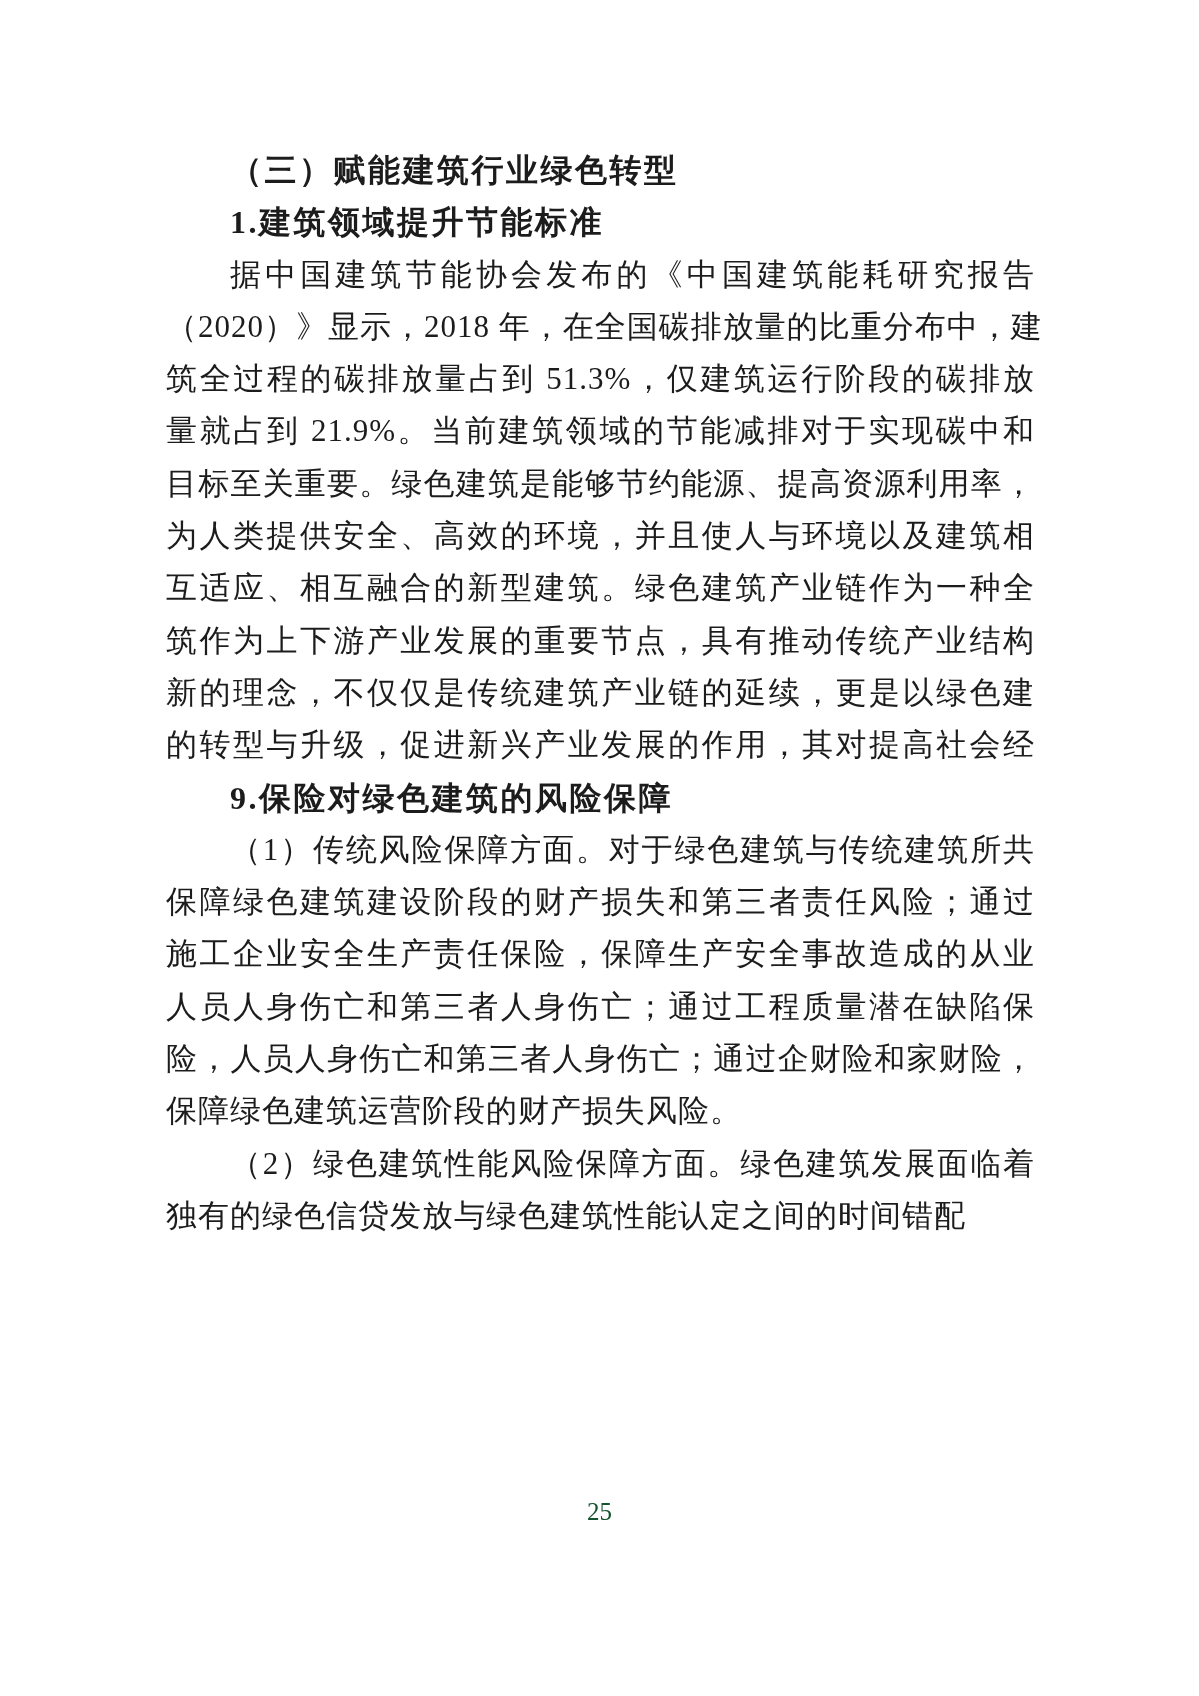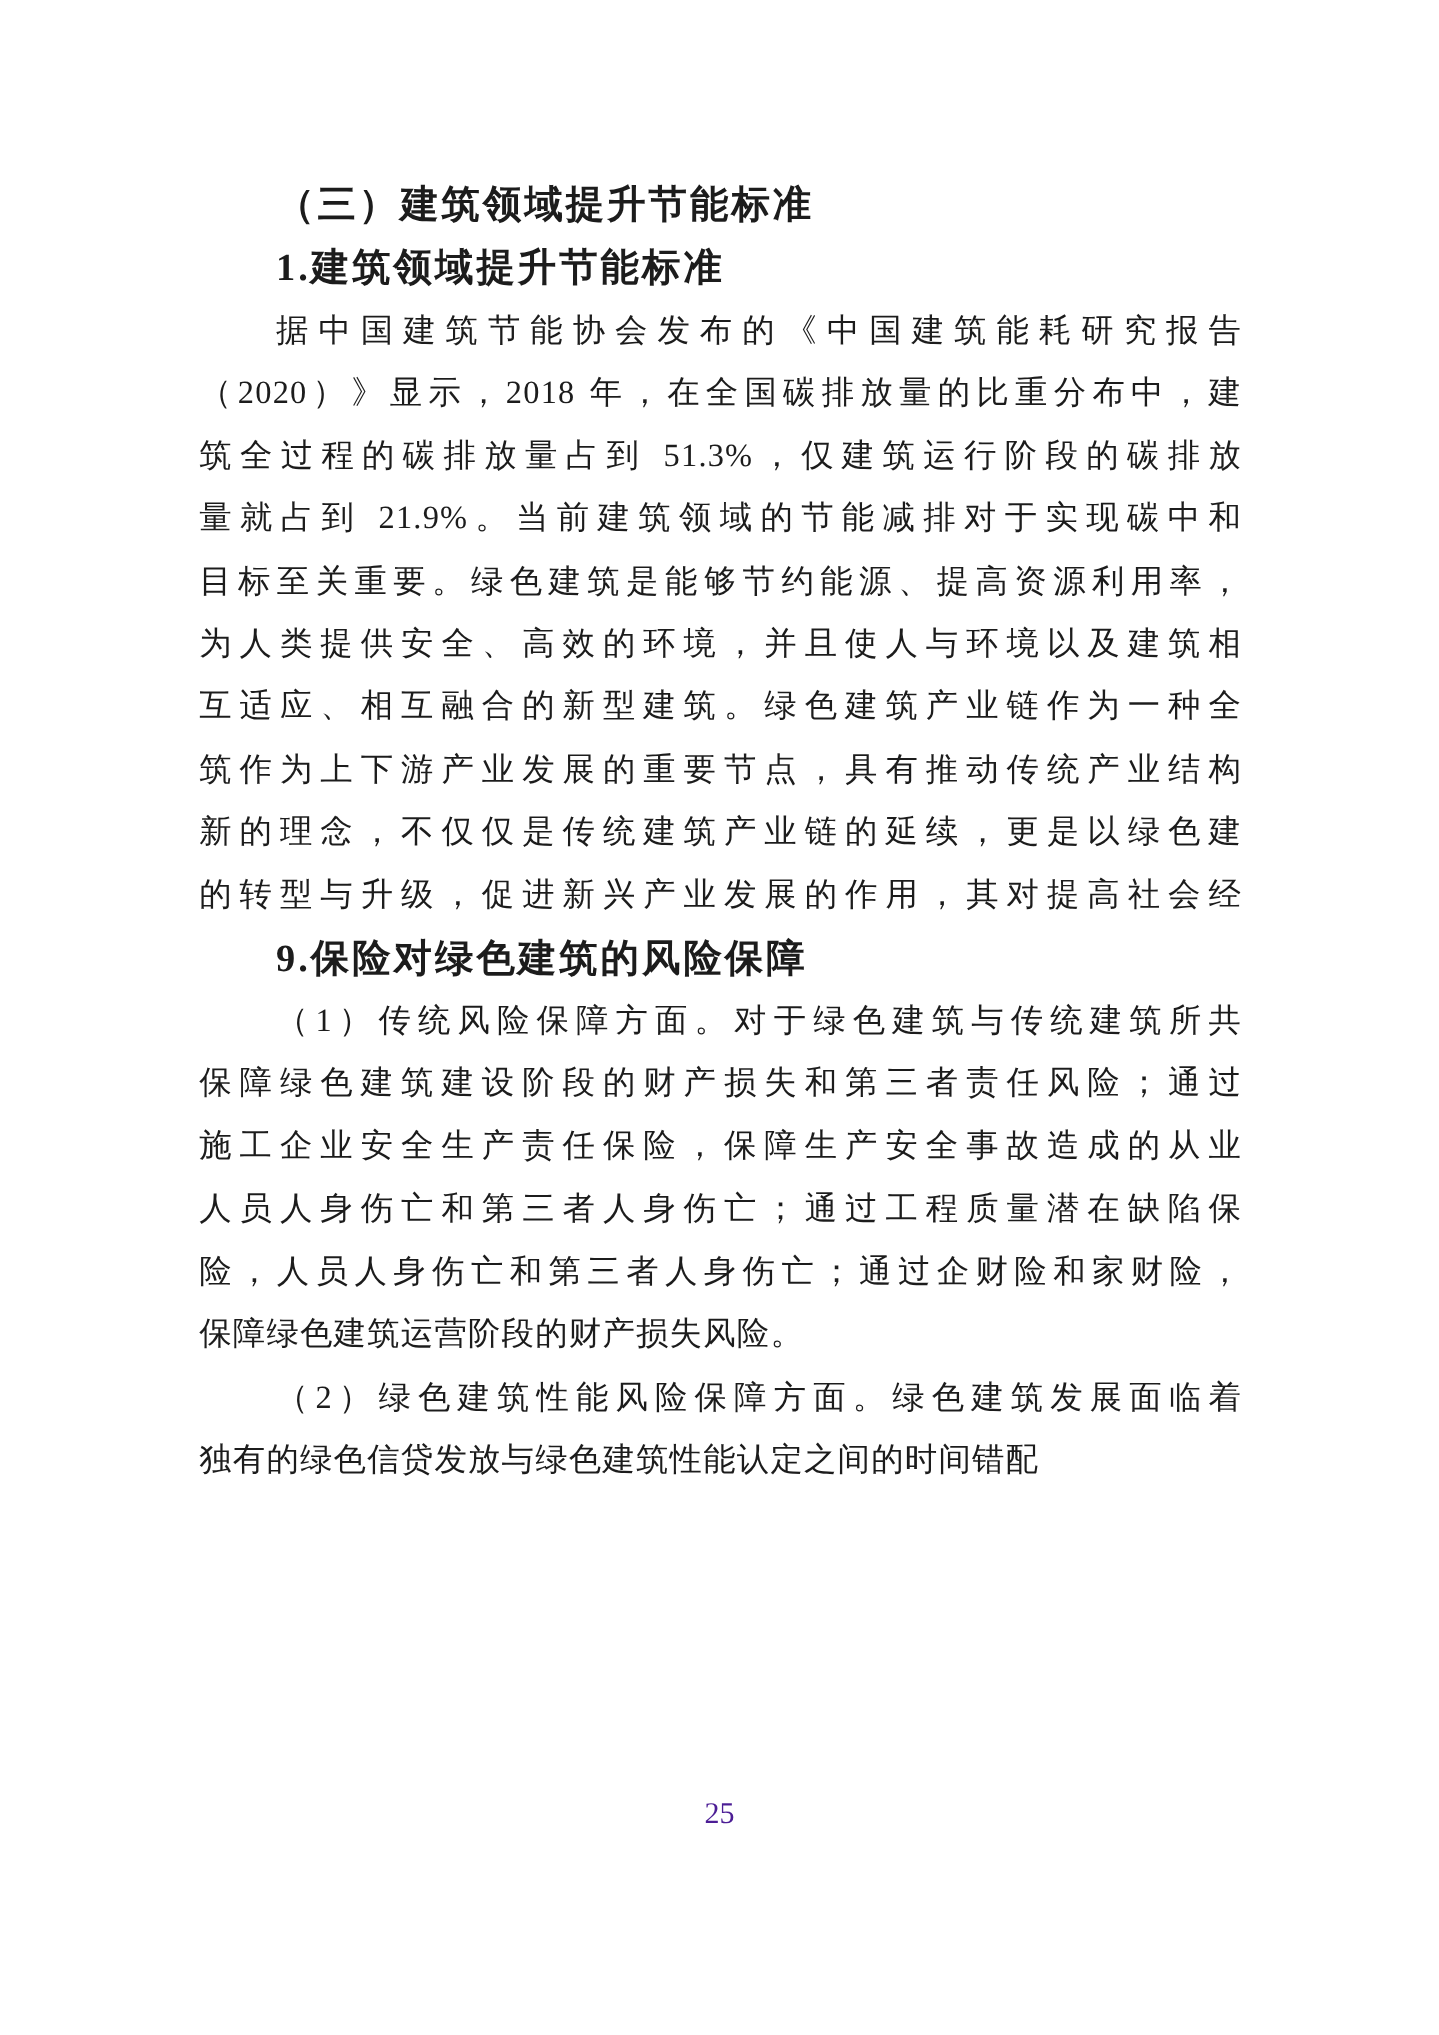--- a/index.html
+++ b/index.html
@@ -22,21 +22,21 @@
     height: 1696px;
     background: #ffffff;
   }
   .content {
     position: absolute;
     left: 166px;
     top: 144px;
     width: 869px;
   }
   .line {
-    font-size: 27px;
+    font-size: 31px;
     line-height: 52.3px;
     height: 52.3px;
     text-align: justify;
     text-align-last: justify;
     letter-spacing: 1px;
     white-space: nowrap;
   }
   .line.last {
     text-align: left;
     text-align-last: left;
@@ -51,30 +51,30 @@
     text-align-last: left;
     letter-spacing: 2.5px;
   }
   .footer {
     position: absolute;
     left: 0;
     top: 1498px;
     width: 1199px;
     text-align: center;
     font-size: 25px;
-    color: #4c1d95;
+    color: #14532d;
   }
 </style>
 </head>
 <body>
 
 <div class="page">
   <div class="content">
 
-    <div class="line heading indent">（三）建筑领域提升节能标准</div>
+    <div class="line heading indent">（三）赋能建筑行业绿色转型</div>
     <div class="line heading indent">1.建筑领域提升节能标准</div>
 
     <div>
       <div class="line indent">据中国建筑节能协会发布的《中国建筑能耗研究报告</div>
       <div class="line">（2020）》显示，2018 年，在全国碳排放量的比重分布中，建</div>
       <div class="line">筑全过程的碳排放量占到 51.3%，仅建筑运行阶段的碳排放</div>
       <div class="line">量就占到 21.9%。当前建筑领域的节能减排对于实现碳中和</div>
       <div class="line">目标至关重要。绿色建筑是能够节约能源、提高资源利用率，</div>
       <div class="line">为人类提供安全、高效的环境，并且使人与环境以及建筑相</div>
       <div class="line">互适应、相互融合的新型建筑。绿色建筑产业链作为一种全</div>

